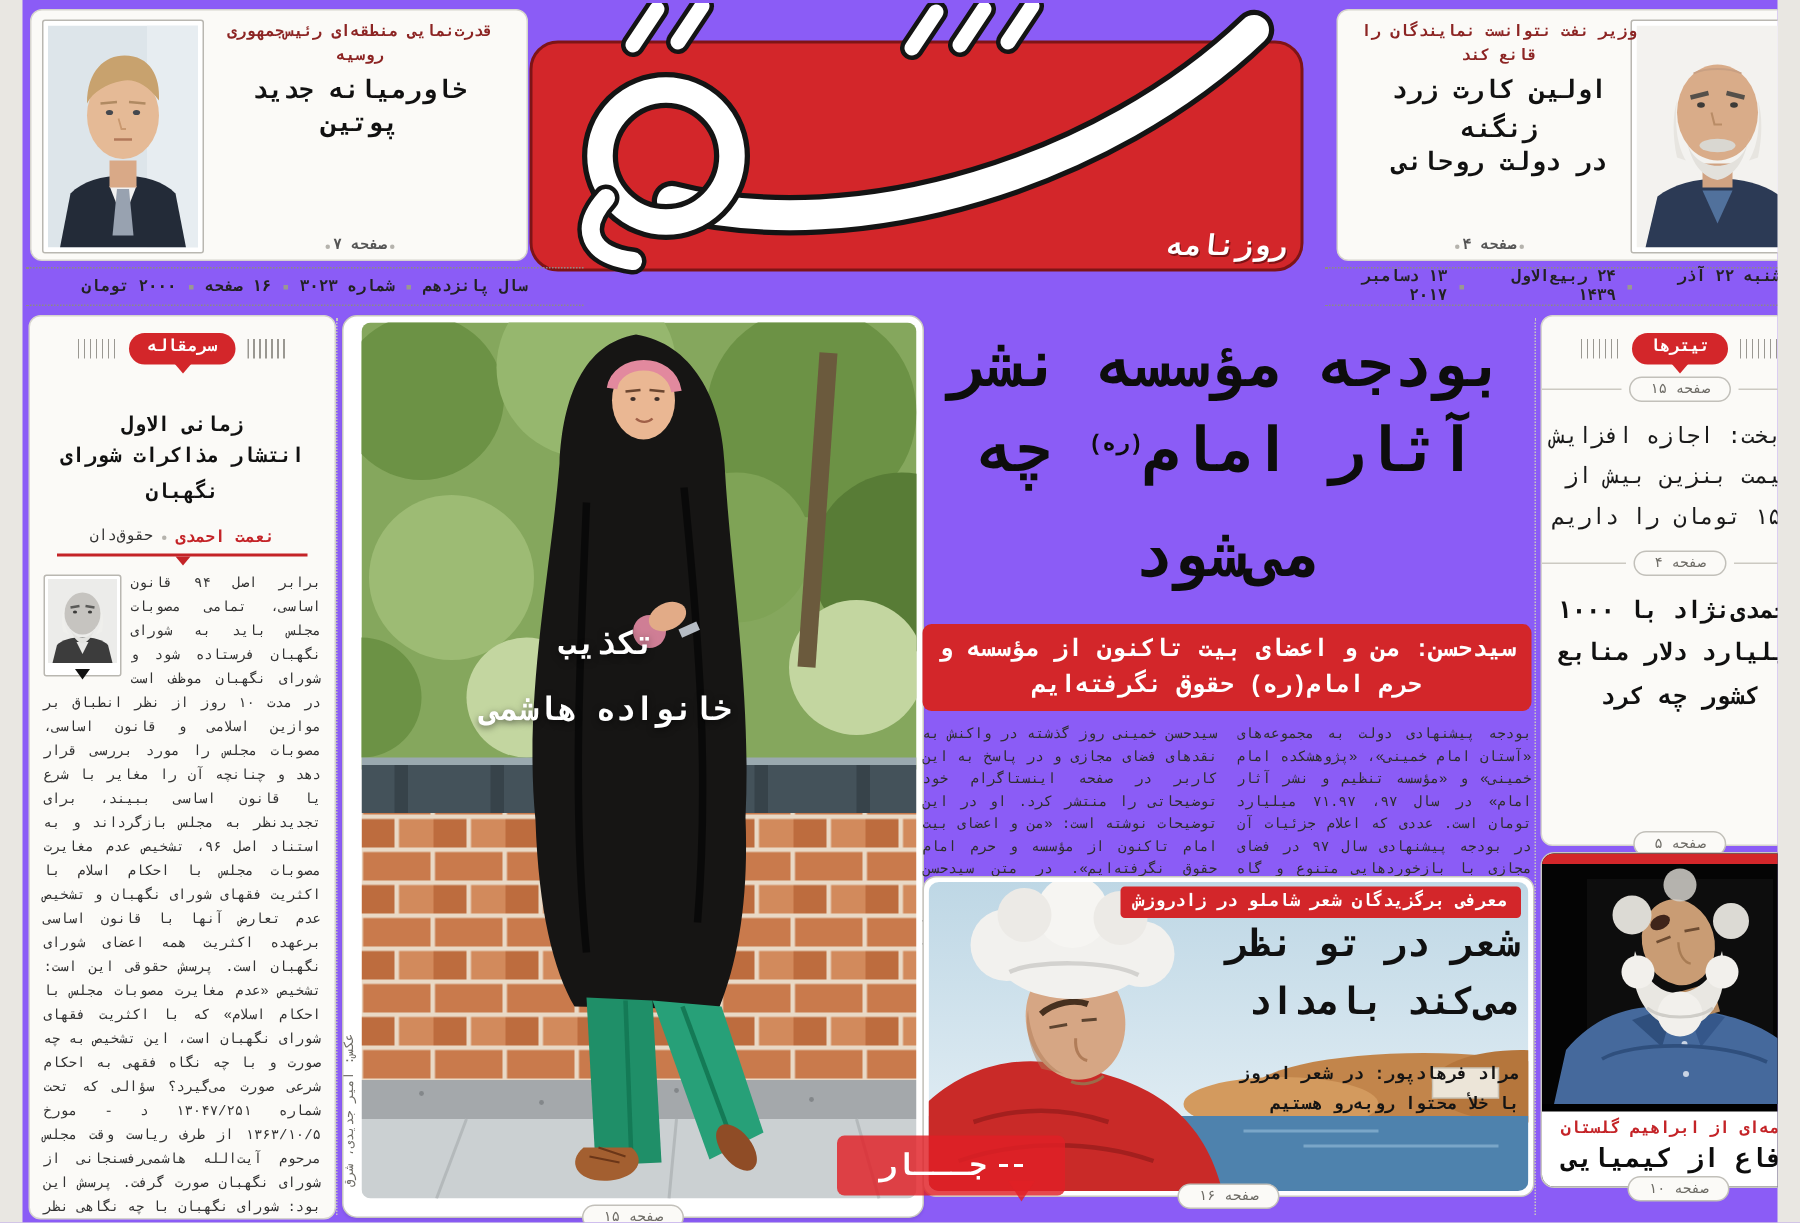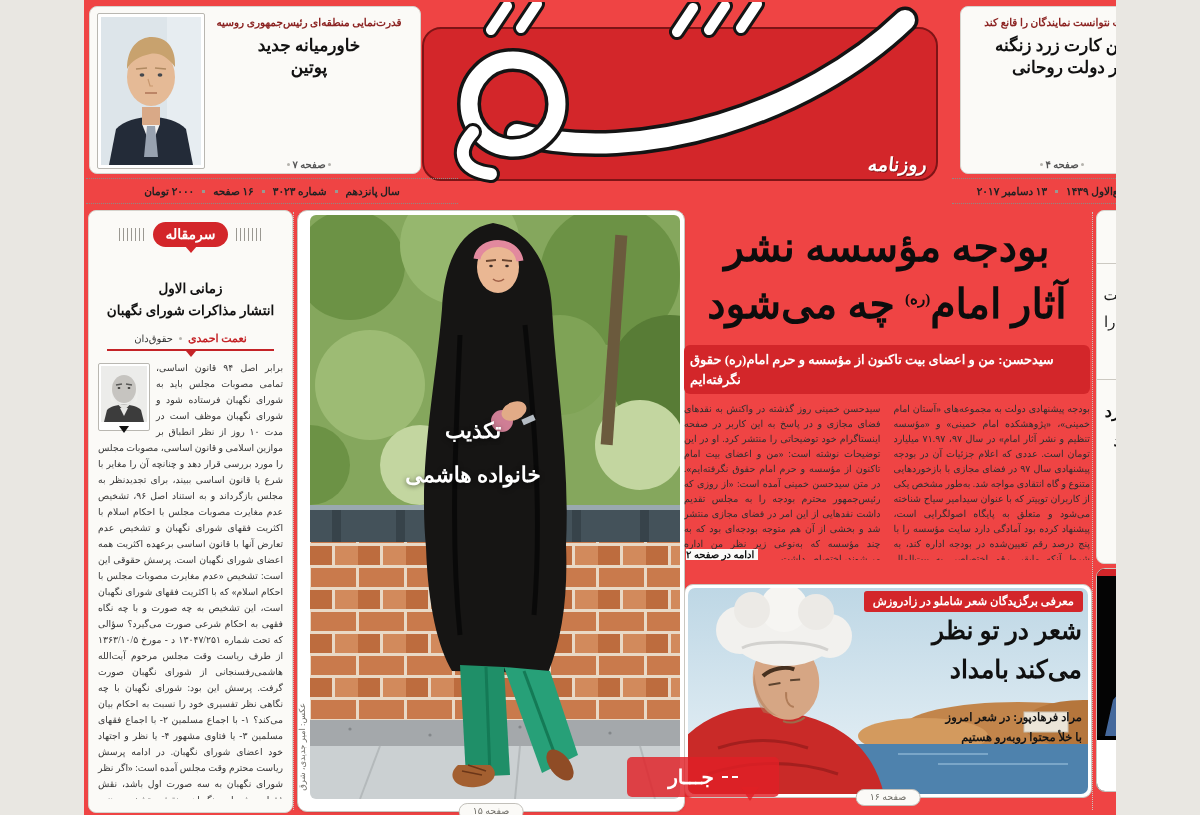--- a/index.html
+++ b/index.html
@@ -1,17 +1,17 @@
 <!DOCTYPE html>
 <html lang="fa" dir="rtl"><head>
 <meta charset="utf-8">
 <style>
   html,body{margin:0;padding:0;background:#e9e7e2;}
-  .page{position:relative;width:1032px;height:815px;margin:0 auto;background:#ef4444;
-        font-family:Liberation Serif, serif;direction:rtl;overflow:hidden;color:#222;}
+  .page{position:relative;width:1170px;height:815px;margin:0 auto;background:#8b5cf6;
+        font-family:Liberation Mono, monospace;direction:rtl;overflow:hidden;color:#222;}
   .abs{position:absolute;}
   .box{border:1px solid #d6d4ce;border-radius:8px;background:#fbfaf7;}
   
   .kicker{color:#8c2423;font-weight:bold;font-size:10.5px;text-align:center;line-height:1.5;}
   .tophead{font-size:17px;font-weight:bold;color:#111;text-align:center;line-height:1.55;}
   .topbody{font-size:9.5px;text-align:justify;line-height:1.62;color:#333;}
   .lead{font-weight:bold;color:#111;}
   .photoframe{border:1px solid #b9b7b1;background:#fff;padding:3px;border-radius:2px;}
   .ptab{display:inline-block;border:1px solid #c2c0ba;border-radius:9px;padding:0 13px;
         font-size:9.5px;color:#6e6c66;background:#fbfaf7;line-height:15px;white-space:nowrap;}
@@ -24,21 +24,21 @@
          transform:skewX(-6deg);text-shadow:1px 1px 0 #7e1416;}
   
   .infobar{border-top:1px dotted #8d8b85;border-bottom:1px dotted #8d8b85;
            display:flex;align-items:center;justify-content:center;gap:8px;
            font-size:10.5px;font-weight:bold;color:#222;height:24px;}
   .sq{width:3px;height:3px;background:#9a989ystray;background:#9a9892;display:inline-block;}
   
   .pillrow{display:flex;align-items:center;justify-content:center;gap:8px;}
   .ticks{width:26px;height:13px;background:repeating-linear-gradient(90deg,#9a9892 0 1px,transparent 1px 4px);}
   .pill{position:relative;background:#d3262a;color:#fff;border-radius:20px;
-        padding:2px 12px;font-size:14px;font-weight:bold;line-height:1.5;}
+        padding:2px 12px;font-size:11px;font-weight:bold;line-height:1.5;}
   .pill::after{content:"";position:absolute;left:50%;bottom:-6px;transform:translateX(-50%);
         border:6px solid transparent;border-top:7px solid #d3262a;border-bottom:none;}
   
   .ed-title{font-size:13.5px;font-weight:bold;text-align:center;line-height:1.75;color:#111;}
   .author-row{display:flex;align-items:center;justify-content:center;gap:6px;margin-top:10px;}
   .author-name{color:#c42327;font-weight:bold;font-size:11px;}
   .author-role{color:#333;font-size:10px;}
   .author-rule{position:relative;margin:4px 18px 0;border-top:2px solid #c42327;}
   .author-rule::after{content:"";position:absolute;left:50%;top:0;transform:translateX(-50%);
         border:5px solid transparent;border-top:6px solid #c42327;}
@@ -50,22 +50,22 @@
   
   .bigphoto{border:1px solid #c9c7c1;border-radius:10px;background:#fff;padding:4px;box-shadow:0 1px 2px rgba(0,0,0,.08);}
   .bigphoto svg{display:block;border-radius:6px;}
   .overlay-caption{position:absolute;text-align:center;color:#fff;font-weight:bold;
         font-size:21.5px;line-height:2.05;text-shadow:0 1px 5px rgba(0,0,0,.55);}
   .photo-credit{position:absolute;writing-mode:vertical-rl;transform:rotate(180deg);
         font-size:8.5px;color:#6e6c66;letter-spacing:.5px;}
   
   .mainhead{font-size:41px;font-weight:bold;color:#0d0d0d;text-align:center;line-height:1.72;letter-spacing:-.5px;}
   .mainhead .sup{font-size:15px;vertical-align:14px;text-align:right;}
-  .redbar{background:#d3262a;border-radius:6px;color:#fff;font-weight:bold;font-size:13px;
-        text-align:left;padding:5px 6px;line-height:1.5;}
+  .redbar{background:#d3262a;border-radius:6px;color:#fff;font-weight:bold;font-size:16px;
+        text-align:center;padding:5px 6px;line-height:1.5;}
   .cols{display:flex;gap:13px;}
   .col{flex:1;font-size:9.5px;line-height:1.58;text-align:justify;color:#2e2e2e;overflow:hidden;}
   .contin{position:absolute;left:2px;bottom:0;background:#fbfaf7;padding:0 4px 0 0;
         font-weight:bold;font-size:10px;color:#111;}
   
   .culture{border:1px solid #c9c7c1;border-radius:9px;overflow:visible;background:#fff;}
   .culture .inner{position:absolute;inset:3px;border-radius:7px;overflow:hidden;}
   .cul-kicker{position:absolute;top:6px;right:8px;background:#d3262a;color:#fff;font-weight:bold;
         font-size:11.5px;padding:2px 9px;border-radius:3px;line-height:1.5;}
   .cul-title{position:absolute;top:27px;right:9px;font-size:25px;font-weight:bold;color:#101010;

